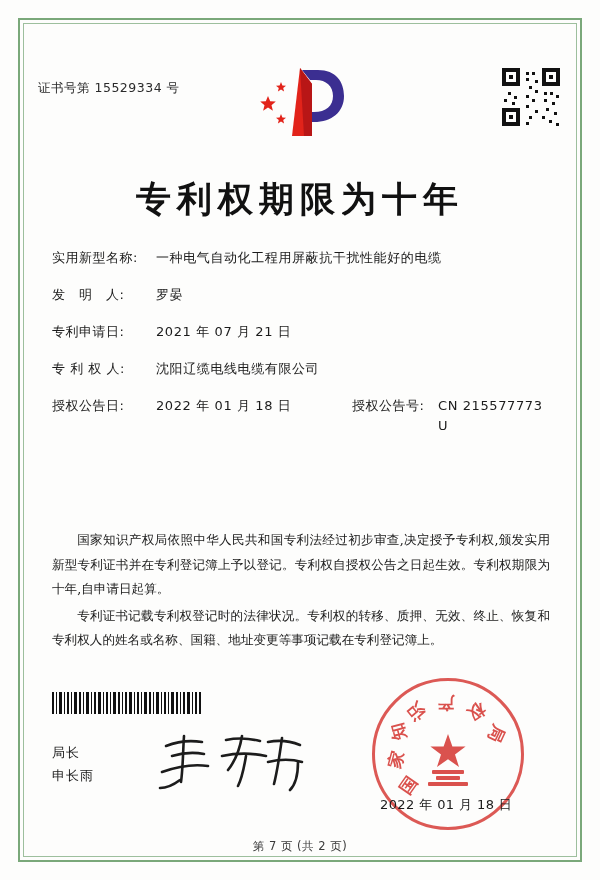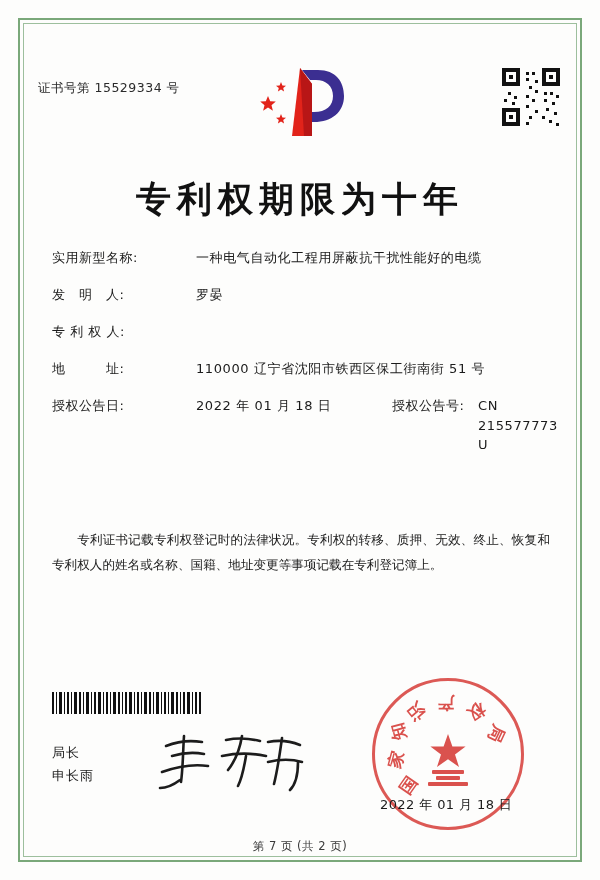--- a/index.html
+++ b/index.html
@@ -97,21 +97,20 @@
   }
   .field-label {
     flex: 0 0 96px;
     white-space: nowrap;
     letter-spacing: 0.5px;
   }
   .field-sep { flex: 0 0 8px; }
   .field-value {
     flex: 1 1 auto;
     letter-spacing: 0.6px;
-    margin-left: 40px;
   }
   .field-row.dual .field-value { flex: 0 0 196px; }
   .field-label2 {
     flex: 0 0 86px;
     white-space: nowrap;
     letter-spacing: 0.5px;
   }
   .field-value2 { flex: 1 1 auto; letter-spacing: 0.6px; }
 
   
@@ -282,38 +281,40 @@
       <span class="field-label">实用新型名称:</span>
       <span class="field-sep"></span>
       <span class="field-value">一种电气自动化工程用屏蔽抗干扰性能好的电缆</span>
     </div>
     <div class="field-row">
       <span class="field-label">发　明　人:</span>
       <span class="field-sep"></span>
       <span class="field-value">罗晏</span>
     </div>
     <div class="field-row">
+      <span class="field-label">专利申请日:</span>
+      <span class="field-sep"></span>
+      <span class="field-value">2021 年 07 月 21 日</span>
+    </div>
+    <div class="field-row">
       <span class="field-label">专 利 权 人:</span>
       <span class="field-sep"></span>
-    </div>
-    <div class="field-row">
-      <span class="field-label">地　　　址:</span>
-      <span class="field-sep"></span>
-      <span class="field-value">110000 辽宁省沈阳市铁西区保工街南街 51 号</span>
+      <span class="field-value">沈阳辽缆电线电缆有限公司</span>
     </div>
     <div class="field-row dual">
       <span class="field-label">授权公告日:</span>
       <span class="field-sep"></span>
       <span class="field-value">2022 年 01 月 18 日</span>
       <span class="field-label2">授权公告号:</span>
       <span class="field-value2">CN 215577773 U</span>
     </div>
   </div>
 
   <div class="body-text">
+    <p>国家知识产权局依照中华人民共和国专利法经过初步审查,决定授予专利权,颁发实用新型专利证书并在专利登记簿上予以登记。专利权自授权公告之日起生效。专利权期限为十年,自申请日起算。</p>
     <p>专利证书记载专利权登记时的法律状况。专利权的转移、质押、无效、终止、恢复和专利权人的姓名或名称、国籍、地址变更等事项记载在专利登记簿上。</p>
   </div>
 
   <div class="barcode">
     <i style="left:0px;width:2px;"></i>
     <i style="left:4px;width:1px;"></i>
     <i style="left:7px;width:3px;"></i>
     <i style="left:12px;width:1px;"></i>
     <i style="left:15px;width:2px;"></i>
     <i style="left:19px;width:1px;"></i>

